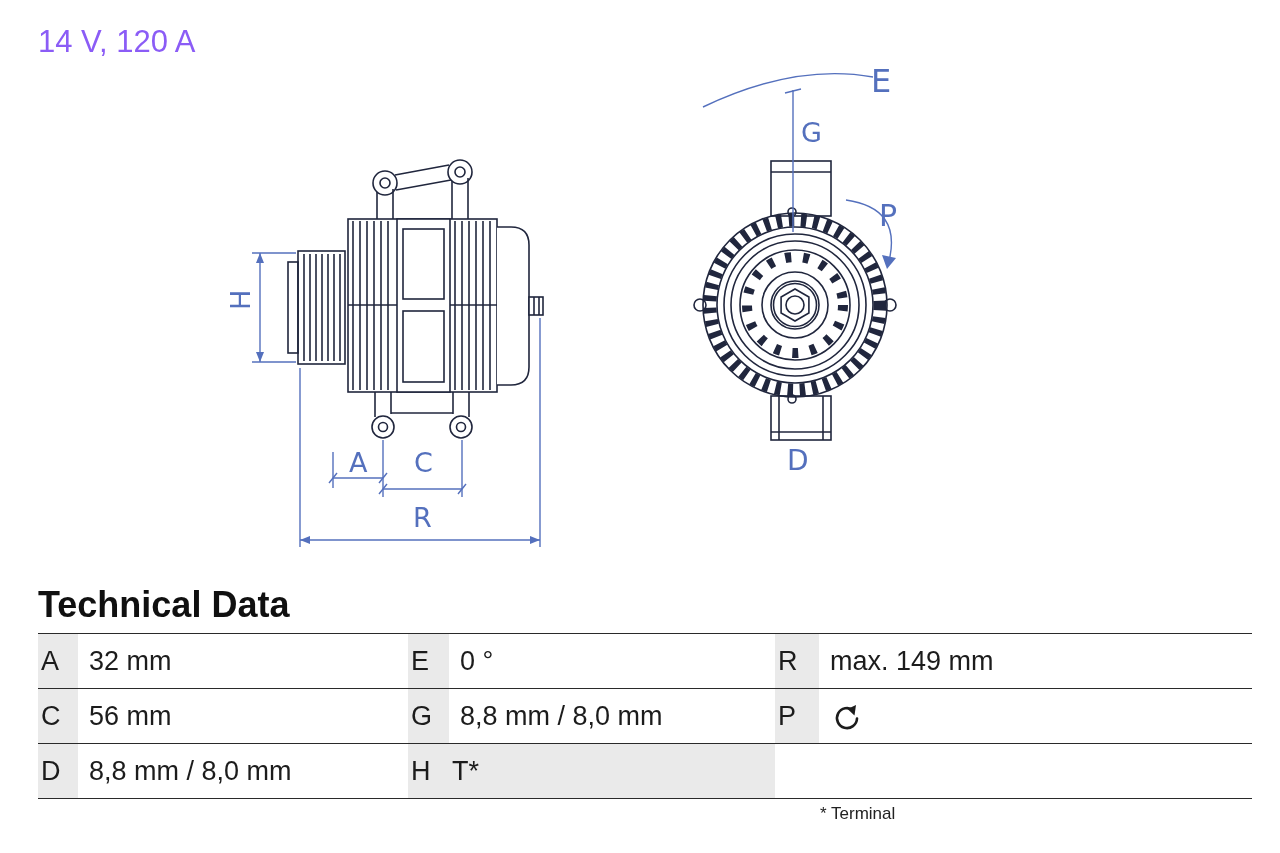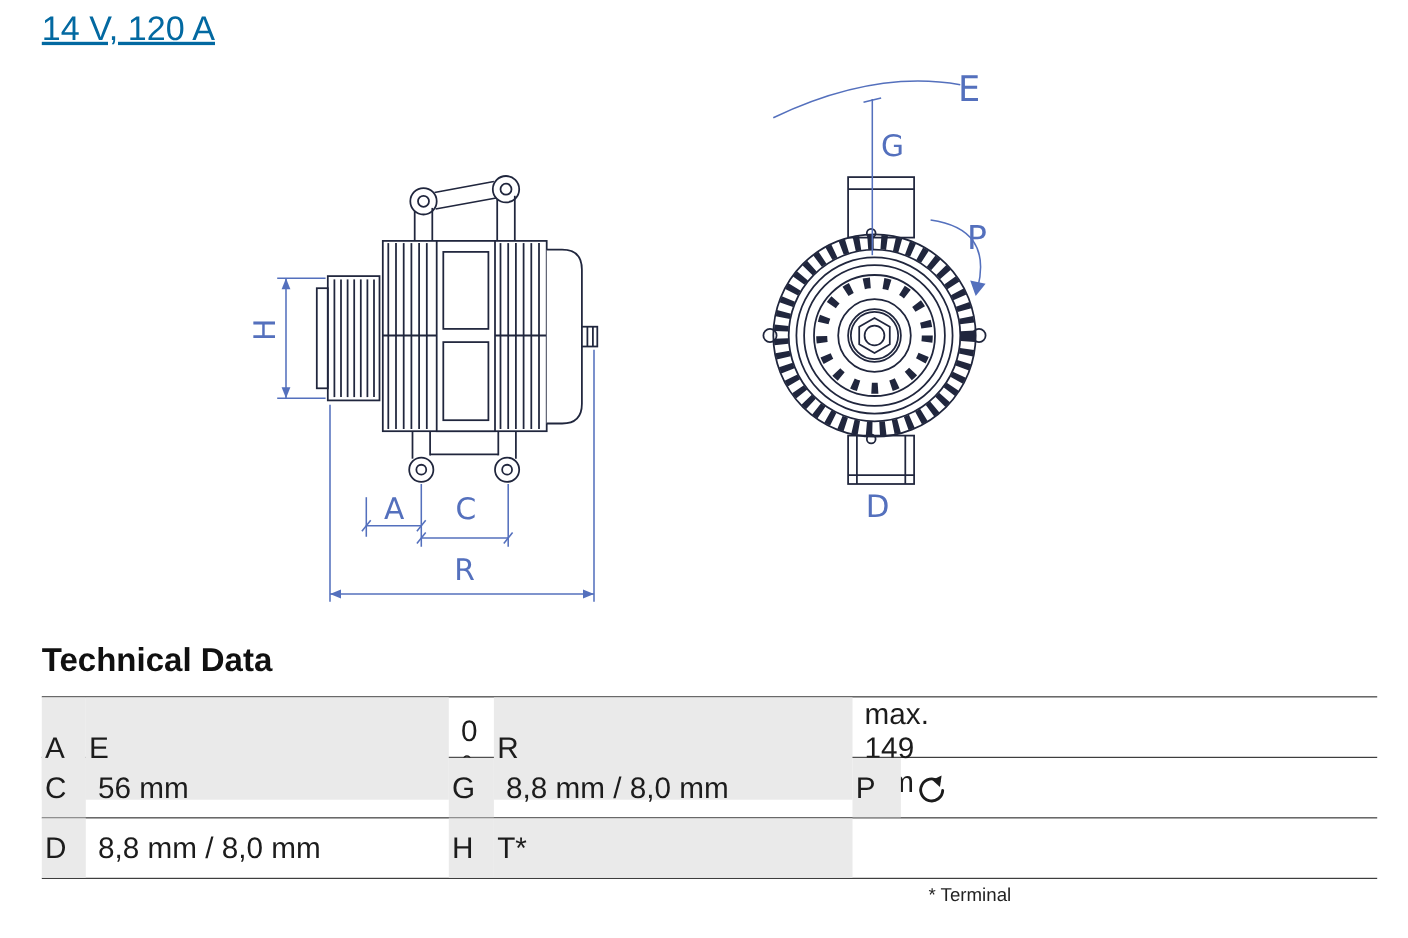--- a/index.html
+++ b/index.html
@@ -1,47 +1,47 @@
 <!DOCTYPE html>
 <html><head>
 <meta charset="utf-8">
 <style>
   html,body{margin:0;padding:0;}
   body{
     width:1280px;height:853px;position:relative;background:#ffffff;
     font-family:"Liberation Sans", sans-serif;color:#1a1a1a;overflow:hidden;
   }
   .page-title{
-    position:absolute;left:38px;top:8px;font-size:31px;color:#0369a1;text-decoration:underline;
+    position:absolute;left:38px;top:24px;font-size:31px;color:#8b5cf6;
   }
   .drawing{
     position:absolute;left:0;top:0;width:1280px;height:575px;
   }
   .tech-heading{
-    position:absolute;left:38px;top:584px;font-size:30px;font-weight:bold;color:#101010;
+    position:absolute;left:38px;top:584px;font-size:36px;font-weight:bold;color:#101010;
   }
   .data-table{
     position:absolute;left:38px;top:633px;width:1214px;
     border-top:1.5px solid #2a2a2a;font-size:27px;color:#1c1c1c;
   }
   .t-row{
     display:grid;
     grid-template-columns:40px 330px 41px 326px 44px 1fr;
     border-bottom:1.5px solid #2a2a2a;
     height:54px;align-items:stretch;
   }
   .t-key{
     background:#eaeaea;display:flex;align-items:center;padding-left:3px;
   }
   .t-val{
     display:flex;align-items:center;padding-left:11px;
   }
   .rot-icon{display:inline-block;margin-top:4px;}
   .footnote{
-    position:absolute;left:820px;top:804px;font-size:17px;color:#222222;margin-left:24px;
+    position:absolute;left:820px;top:804px;font-size:17px;color:#222222;
   }
   svg text.dim{
     font-family:"DejaVu Sans", sans-serif;
   }
 </style>
 </head>
 <body>
 
 <div class="page-title">14 V, 120 A</div>
 
@@ -184,20 +184,21 @@
     <text class="dim" x="787" y="470" font-size="28">D</text>
   </g>
 </svg>
 
 <div class="tech-heading">Technical Data</div>
 
 <div class="data-table">
 
   <div class="t-row">
     <div class="t-key">A</div>
+    <div class="t-val">32 mm</div>
     <div class="t-key">E</div>
     <div class="t-val">0 °</div>
     <div class="t-key">R</div>
     <div class="t-val">max. 149 mm</div>
   </div>
 
   <div class="t-row">
     <div class="t-key">C</div>
     <div class="t-val">56 mm</div>
     <div class="t-key">G</div>

